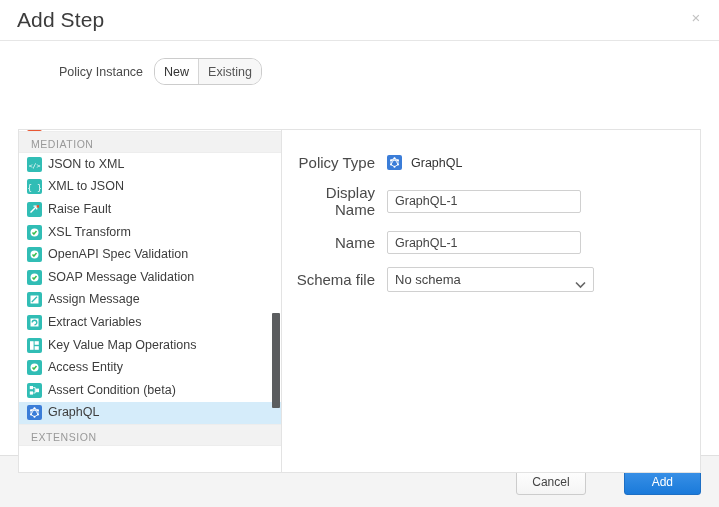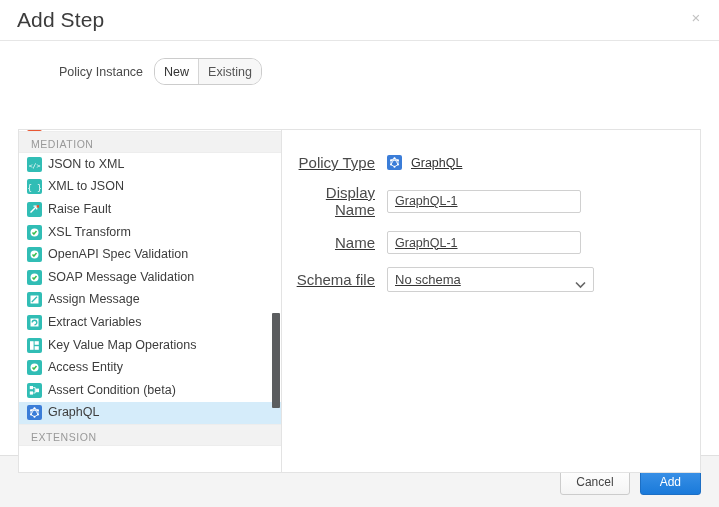--- a/index.html
+++ b/index.html
@@ -110,21 +110,20 @@
     position: absolute;
     left: 18px;
     top: 88px;
     right: 18px;
     height: 344px;
     border: 1px solid #e3e3e3;
     box-sizing: border-box;
     display: flex;
     background: #404040;
     overflow: hidden;
-    text-decoration: underline;
   }
 
   
   .list-panel {
     width: 262px;
     min-width: 262px;
     position: relative;
     background: #ffffff;
     border-right: 1px solid #e3e3e3;
     overflow: hidden;
@@ -295,21 +294,22 @@
     background: linear-gradient(#ffffff, #f4f4f4);
     border: 1px solid #cccccc;
     color: #444444;
     padding: 0 15px;
     margin-right: 10px;
   }
   .btn-add {
     background: linear-gradient(#3d93e8, #1a7ada);
     border: 1px solid #1d6fc4;
     color: #ffffff;
-    padding: 0 19px;
+    padding: 0 27px;
+    margin-left: 28px;
   }
 </style>
 </head>
 <body>
 
 <div class="dialog">
 
   <div class="dlg-header">
     <div class="dlg-title">Add Step</div>
     <div class="close-btn">×</div>

